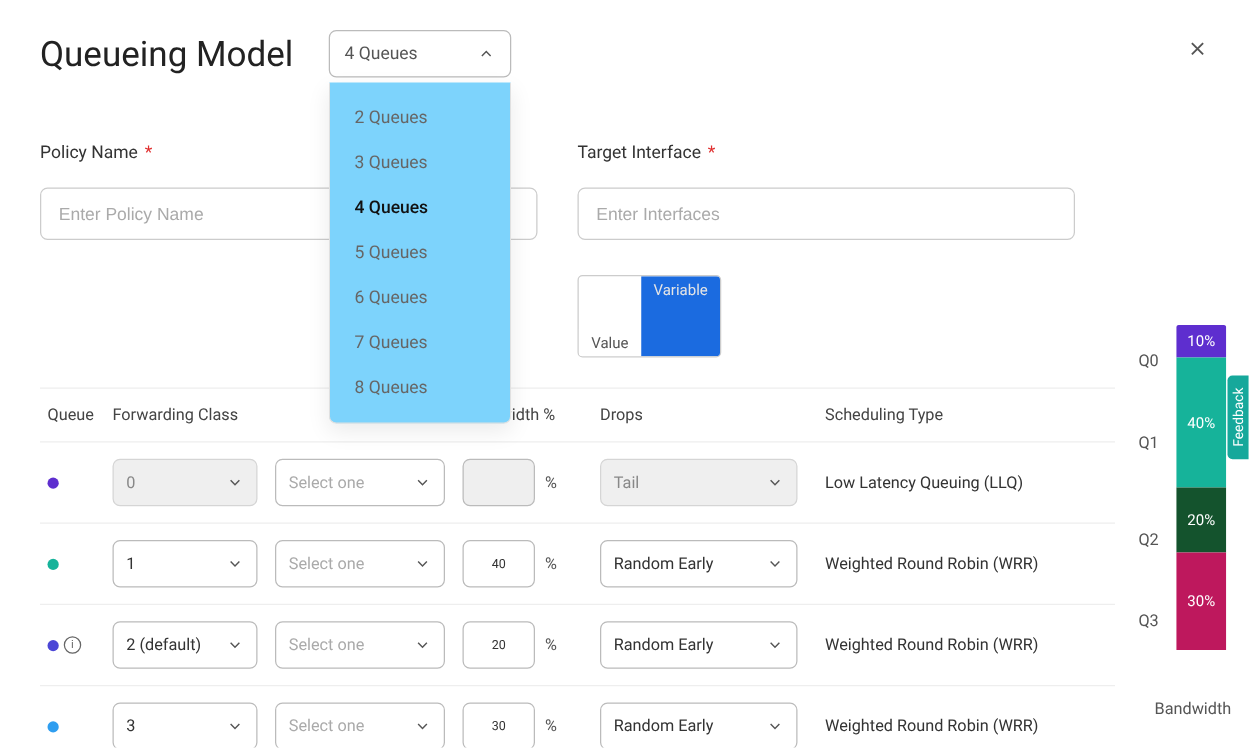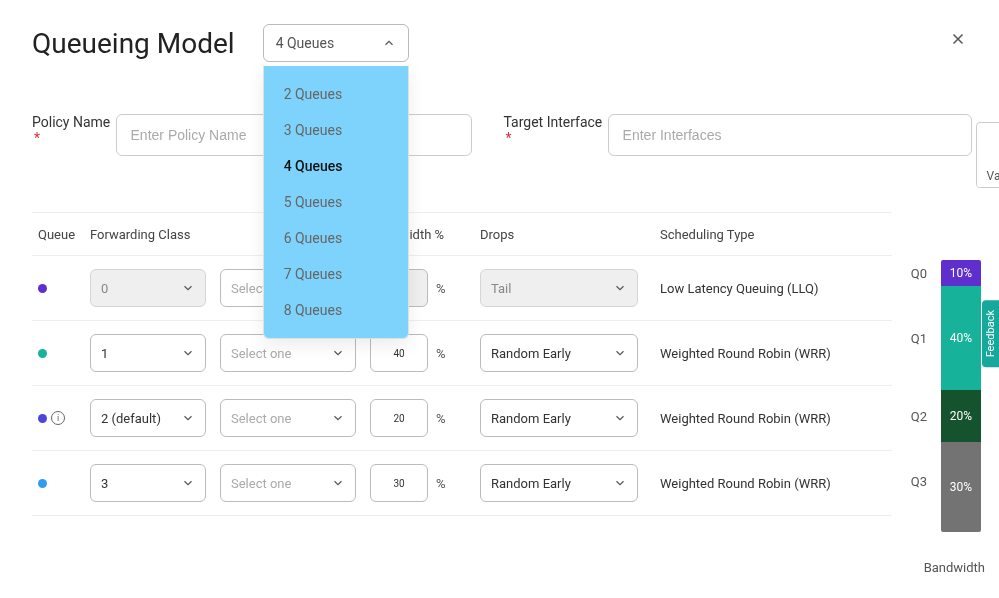--- a/index.html
+++ b/index.html
@@ -7,21 +7,21 @@
     .container { padding: 24px 32px; position: relative; }
     .header-row { display: flex; align-items: center; gap: 28px; }
     .title { font-size: 28px; font-weight: 400; color: #222; }
     .queue-dd { position: relative; }
     .queue-dd-btn { display: flex; align-items: center; justify-content: space-between; width: 146px; height: 38px; padding: 0 12px; border: 1px solid #bbb; border-radius: 6px; background: #fff; cursor: pointer; font-size: 14px; color: #555; }
     .queue-dd-menu { position: absolute; top: 42px; left: 0; width: 146px; background: #7dd3fc; border: 1px solid #e0e0e0; border-top: none; border-radius: 0 0 6px 6px; box-shadow: 0 6px 18px rgba(0,0,0,0.08); padding: 10px 0; z-index: 50; }
     .queue-dd-menu div { padding: 10px 20px; font-size: 14px; color: #666; cursor: pointer; }
     .queue-dd-menu div.sel { color: #111; font-weight: 500; }
     .close-btn { position: absolute; right: 32px; top: 30px; cursor: pointer; }
     .form-row { display: flex; gap: 32px; margin-top: 52px; }
-    .field { display: flex; flex-direction: row; gap: 4px; }
+    .field { display: flex; flex-direction: column; gap: 20px; }
     .field-label { font-size: 14px; color: #333; }
     .req { color: #e03030; margin-left: 2px; }
     .text-input { width: 398px; height: 42px; border: 1px solid #ccc; border-radius: 6px; padding: 0 14px; font-size: 14px; color: #333; }
     .text-input::placeholder { color: #aaa; }
     .toggle-group { display: inline-flex; margin-top: 8px; border: 1px solid #ccc; border-radius: 4px; overflow: hidden; width: fit-content; }
     .toggle-group span { padding: 4px 10px; font-size: 12px; cursor: pointer; }
     .toggle-group .on { background: #1B6BE0; color: #e5e5e5; }
     .toggle-group .off { background: #fff; color: #555; margin-top: 42px; }
 
     .table-area { margin-top: 24px; position: relative; width: 860px; }
@@ -32,21 +32,21 @@
     .sel-box { display: flex; align-items: center; justify-content: space-between; height: 38px; border: 1px solid #bbb; border-radius: 6px; padding: 0 10px; font-size: 13px; background: #fff; cursor: pointer; }
     .sel-box.dis { background: #efefef; color: #888; border-color: #d5d5d5; cursor: default; }
     .sel-box.ph { color: #aaa; }
     .num-cell { display: flex; align-items: center; gap: 8px; }
     .num-box { width: 58px; height: 38px; text-align: center; border: 1px solid #bbb; border-radius: 6px; font-size: 10px; display:flex; align-items:center; justify-content:center; background:#fff; }
     .num-box.dis { background:#efefef; color:#888; }
     .pct { font-size: 13px; color: #555; }
     .sched-text { font-size: 13px; color: #333; }
 
     .right-panel { position: absolute; right: 18px; top: 260px; display: flex; gap: 10px; }
-    .qlabels { display:flex; flex-direction:column; font-size:13px; color:#555; }
+    .qlabels { display:flex; flex-direction:column; font-size:13px; color:#555;margin-top:16px; }
     .qlabels div { display:flex; align-items:center; justify-content:flex-end; padding-right:4px; }
     .bars { display:flex; flex-direction:column; width:40px; border-radius:2px; overflow:hidden; }
     .bars div { display:flex; align-items:center; justify-content:center; color:#fff; font-size:12px; }
     .bw-label { position:absolute; right: 14px; top: 560px; font-size:13px; color:#555; }
 
     .feedback-tab { position:absolute; right:0; top:300px; writing-mode:vertical-rl; transform:rotate(180deg); background:#16a89b; color:#fff; font-size:11px; padding:10px 2px; border-radius:0 4px 4px 0; }
     .info-circle { width:14px; height:14px; border:1px solid #666; border-radius:50%; display:inline-flex; align-items:center; justify-content:center; font-size:9px; color:#666; }
     svg.chev { width:14px; height:14px; }
   </style>
 </head>
@@ -250,18 +250,18 @@
   <div class="qlabels" id="qlabels">
       <div style="height: 26px;">Q0</div>
       <div style="height: 104px;">Q1</div>
       <div style="height: 52px;">Q2</div>
       <div style="height: 78px;">Q3</div>
     </div>
   <div class="bars" id="bars">
       <div style="height: 26px; background: rgb(94, 46, 207);">10%</div>
       <div style="height: 104px; background: rgb(22, 179, 154);">40%</div>
       <div style="height: 52px; background: #14532d;">20%</div>
-      <div style="height: 90px; background: #737373;">30%</div>
+      <div style="height: 78px; background: #be185d;">30%</div>
     </div>
 </div>
 <div class="bw-label">Bandwidth</div>
 
 <div class="feedback-tab">Feedback</div>
 
 </body></html>

